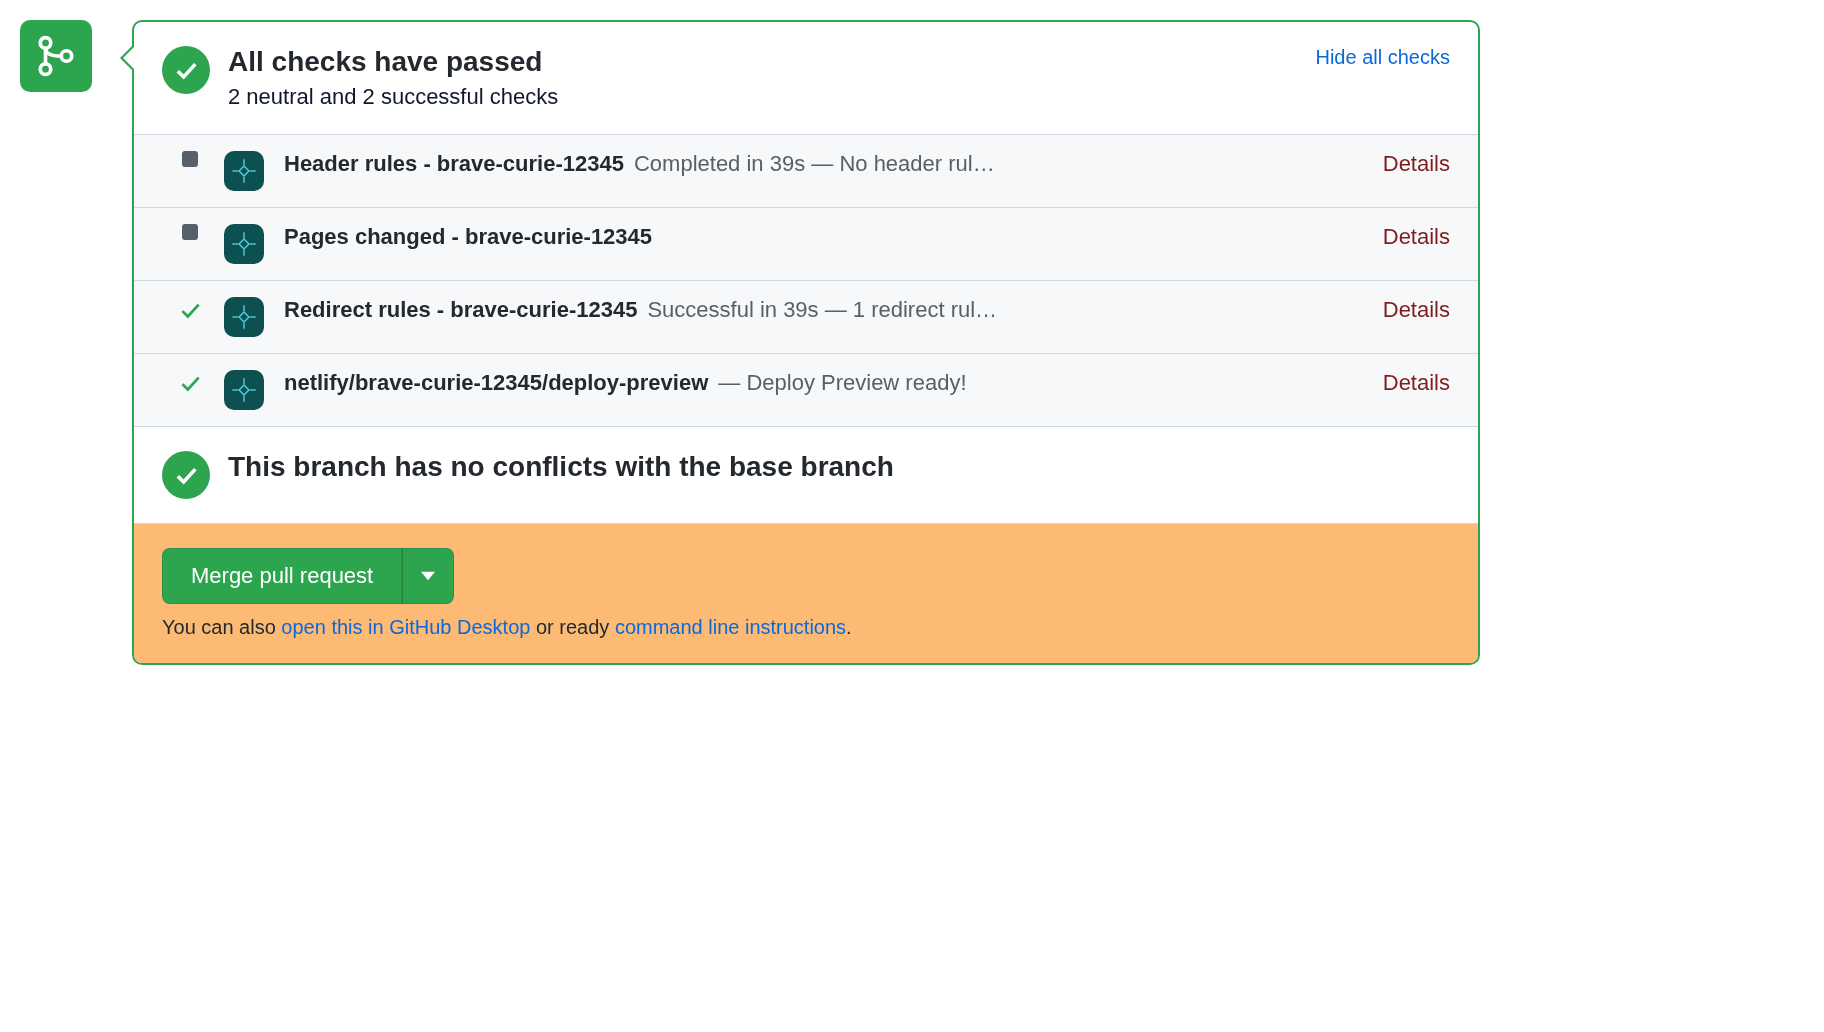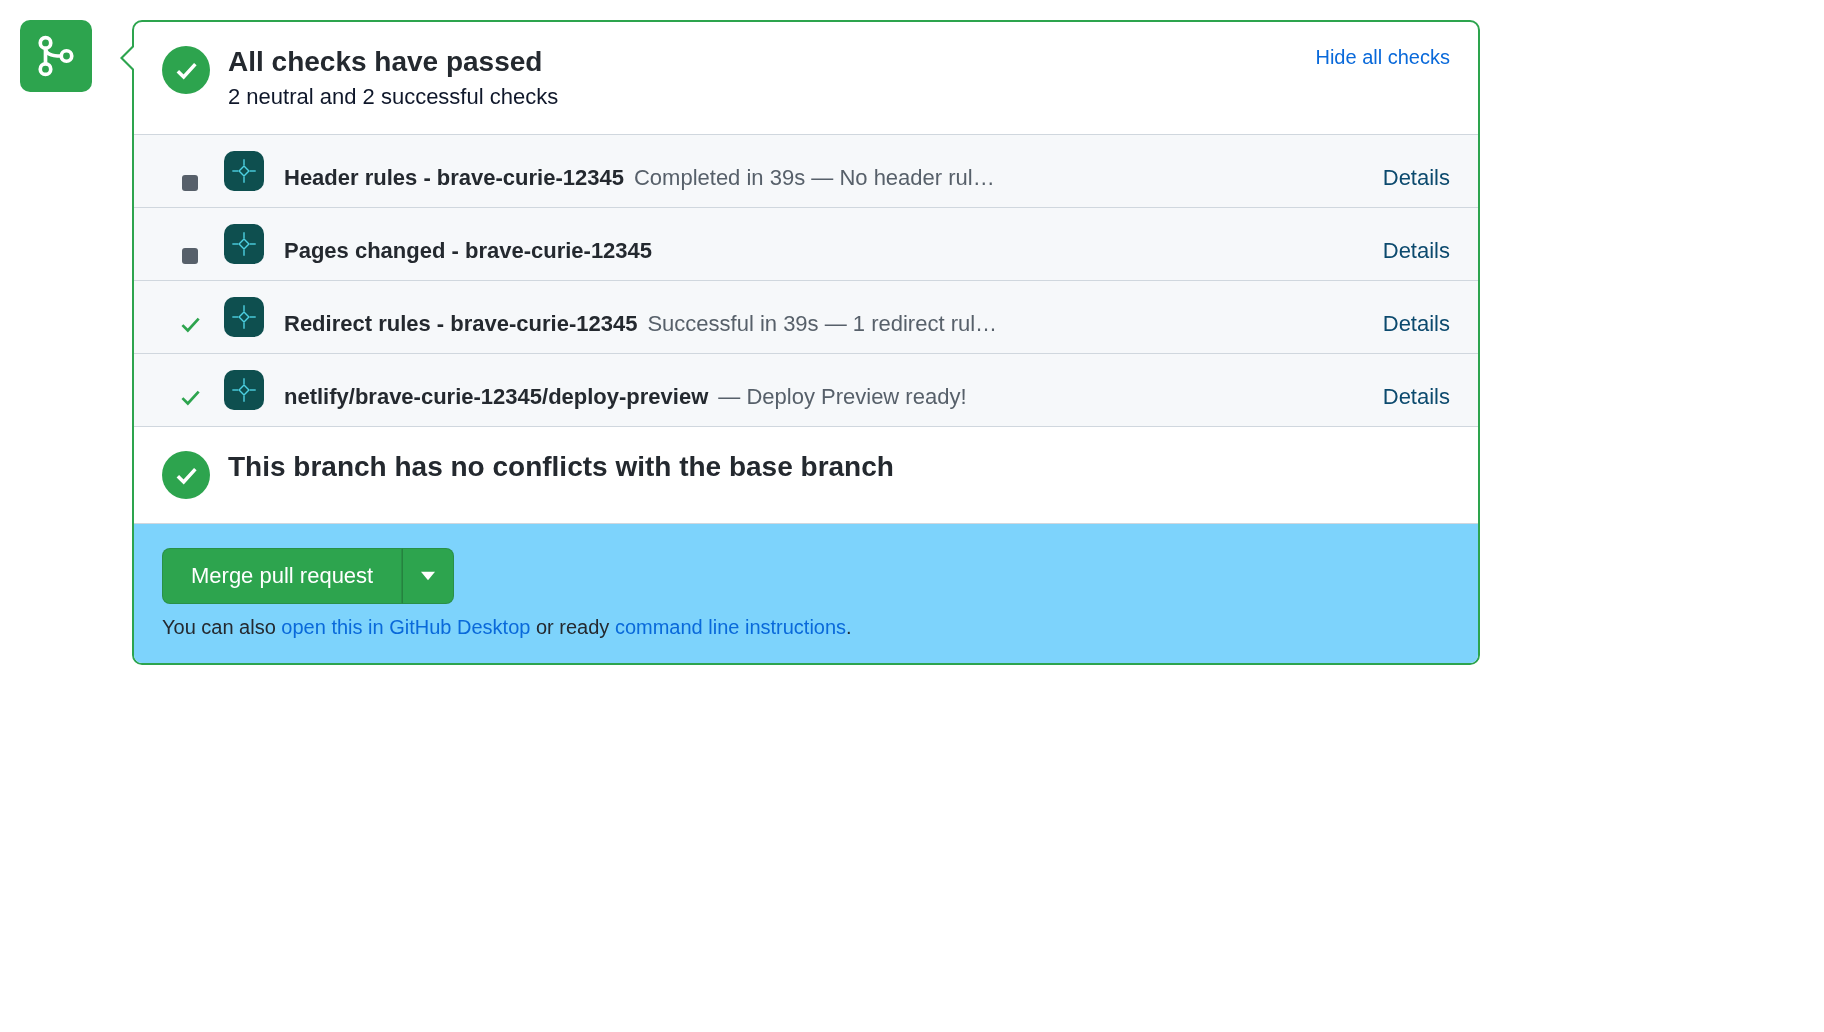--- a/index.html
+++ b/index.html
@@ -107,21 +107,21 @@
       font-size: 20px;
       color: #0969da;
       cursor: pointer;
       white-space: nowrap;
     }
     .checks-list {
       background: #f6f8fa;
     }
     .check-row {
       display: flex;
-      align-items: flex-end;
+      align-items: flex-start;
       padding: 16px 28px 16px 42px;
       border-bottom: 1px solid #d0d7de;
       gap: 20px;
     }
     .check-status {
       width: 28px;
       display: flex;
       align-items: center;
       justify-content: center;
       flex-shrink: 0;
@@ -169,26 +169,26 @@
       font-weight: 600;
       color: #24292f;
     }
     .check-desc {
       color: #57606a;
       overflow: hidden;
       text-overflow: ellipsis;
     }
     .details-link {
       font-size: 22px;
-      color: #0c4a6e;
+      color: #7f1d1d;
       cursor: pointer;
       flex-shrink: 0;
     }
     .merge-section {
-      background: #7dd3fc;
+      background: #fdba74;
       padding: 24px 28px;
       border-radius: 0 0 8px 8px;
     }
     .merge-btn-group {
       display: inline-flex;
       margin-bottom: 12px;
     }
     .merge-btn {
       background: #2da44e;
       color: #ffffff;

